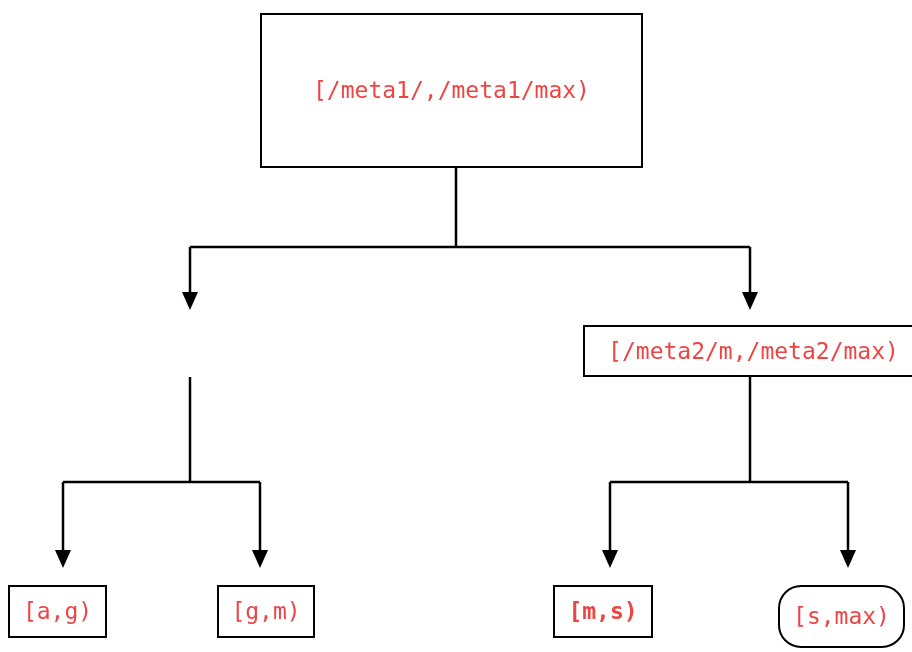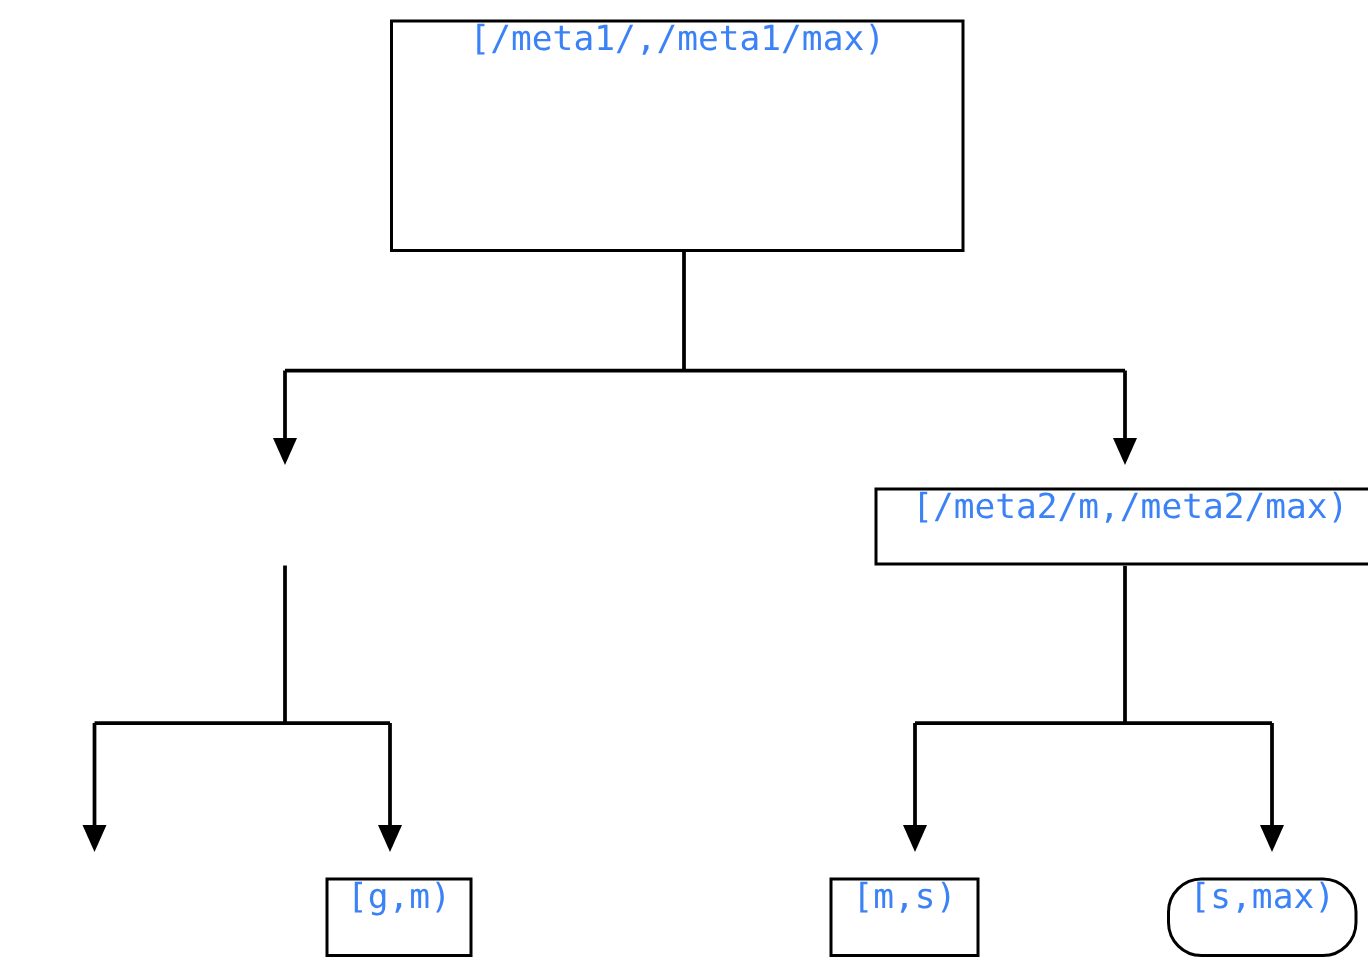--- a/index.html
+++ b/index.html
@@ -15,33 +15,34 @@
   .edges {
     position: absolute;
     left: 0; top: 0;
     width: 912px; height: 652px;
   }
   .node {
     position: absolute;
     border: 2.5px solid #000000;
     background: #ffffff;
     display: flex;
+    align-items: center;
     justify-content: center;
     font-size: 23px;
     line-height: 1;
-    color: #3b82f6;
+    color: #ef4444;
     white-space: nowrap;
   }
   .node-root   { left: 260px; top: 13px;  width: 383px; height: 155px; }
   .node-bleft  { left: 22px;  top: 325px; width: 323px; height: 52px; }
   .node-bright { left: 583px; top: 325px; width: 341px; height: 52px; }
   .node-leaf1  { left: 8px;   top: 585px; width: 99px;  height: 53px; }
   .node-leaf2  { left: 204px; top: 585px; width: 98px;  height: 53px; margin-left: 13px; }
-  .node-leaf3  { left: 553px; top: 585px; width: 100px; height: 53px; }
-  .node-leaf4  { left: 778px; top: 585px; width: 127px; height: 53px; border-radius: 23px; }
+  .node-leaf3  { left: 553px; top: 585px; width: 100px; height: 53px; font-weight: bold; }
+  .node-leaf4  { left: 778px; top: 585px; width: 127px; height: 63px; border-radius: 23px; }
 </style>
 </head>
 <body>
 
 <div class="canvas">
 
   <svg class="edges" viewBox="0 0 912 652" xmlns="http://www.w3.org/2000/svg">
     <g fill="none" stroke-width="2.5" stroke="#000000">
       <path d="M456,168 L456,247"></path>
       <path d="M190,247 L750,247"></path>
@@ -68,20 +69,23 @@
 
   <div class="node node-root">
     <span>[/meta1/,/meta1/max)</span>
   </div>
 
 
   <div class="node node-bright">
     <span>[/meta2/m,/meta2/max)</span>
   </div>
 
+  <div class="node node-leaf1">
+    <span>[a,g)</span>
+  </div>
 
   <div class="node node-leaf2">
     <span>[g,m)</span>
   </div>
 
   <div class="node node-leaf3">
     <span>[m,s)</span>
   </div>
 
   <div class="node node-leaf4">

